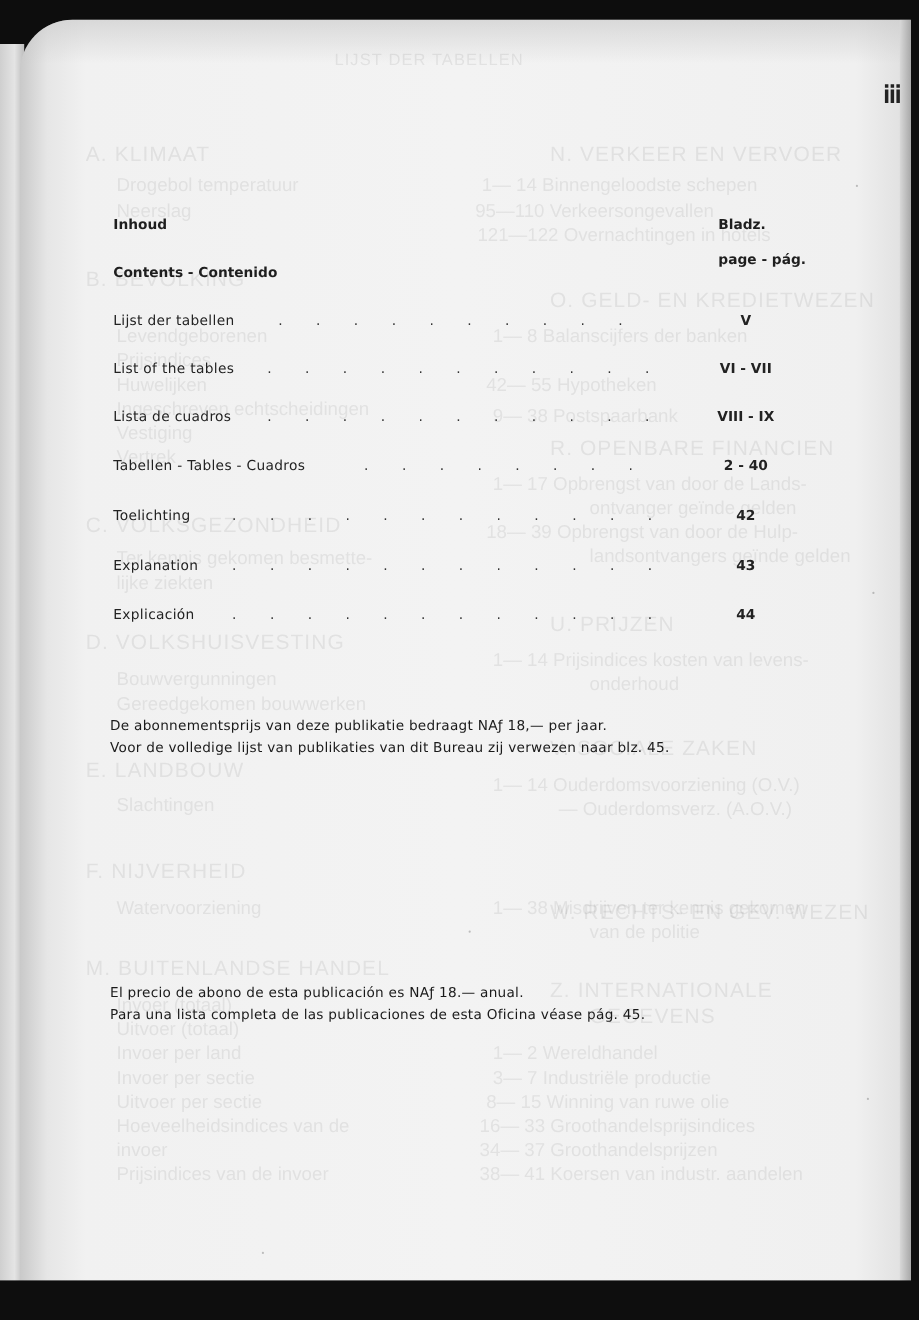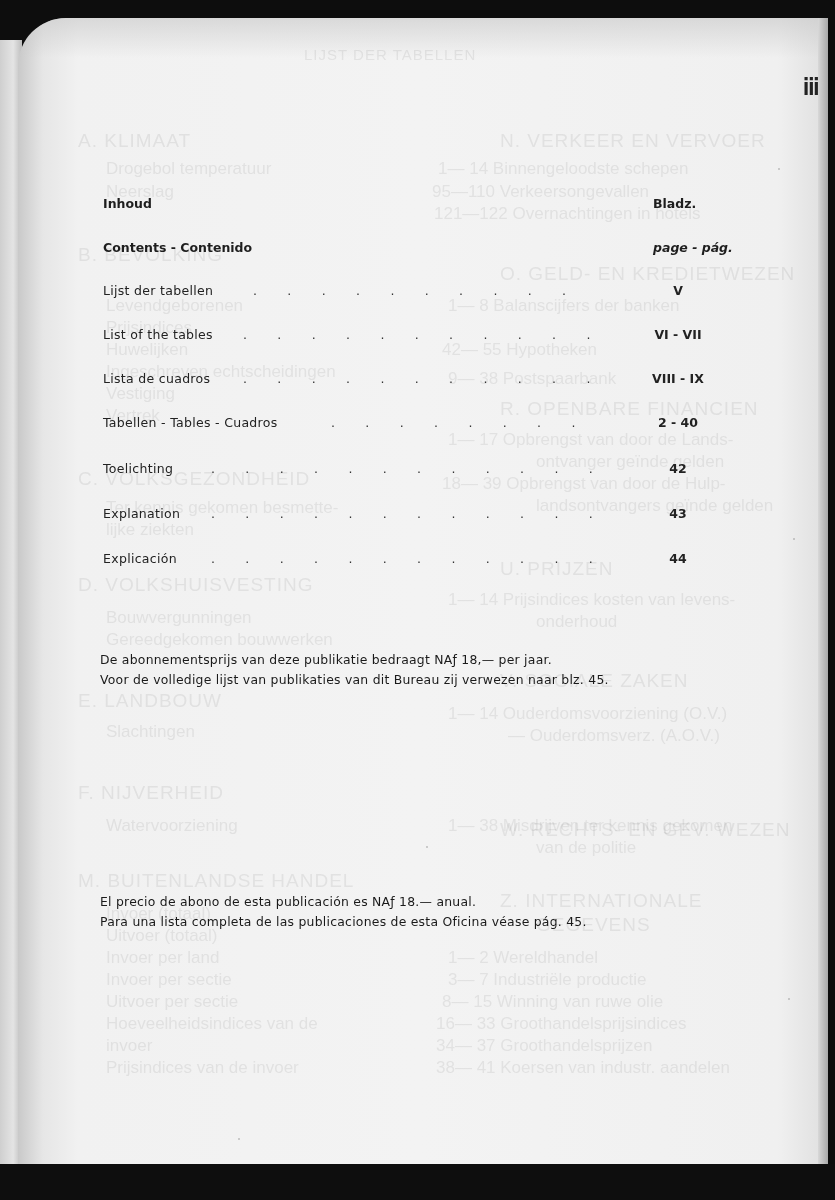--- a/index.html
+++ b/index.html
@@ -212,21 +212,21 @@
       <div class="ghost" style="left:418px; top:1040px;">38— 41  Koersen van industr. aandelen</div>
     </div>
 
     <div class="page-number">iii</div>
 
     <div class="toc">
       <div class="toc-heading" style="left:0; top:178px;">Inhoud</div>
       <div class="toc-heading" style="left:550px; top:178px;text-align:right;">Bladz.</div>
 
       <div class="toc-heading" style="left:0; top:222px;">Contents - Contenido</div>
-      <div class="toc-heading" style="left:550px; top:222px;font-style:italic;">page - pág.</div>
+      <div class="toc-heading" style="left:550px; top:210px;">page - pág.</div>
 
       <div class="toc-row" style="top:265px;">
         <span class="label">Lijst der tabellen</span>
         <span class="dots" style="left:150px; width:340px;">. . . . . . . . . . . . . . . . . . . . . . . . . . . . . . . . . . . . . .</span>
         <span class="page-ref">V</span>
       </div>
 
       <div class="toc-row" style="top:309px;">
         <span class="label">List of the tables</span>
         <span class="dots" style="left:140px; width:350px;">. . . . . . . . . . . . . . . . . . . . . . . . . . . . . . . . . . . . . .</span>

